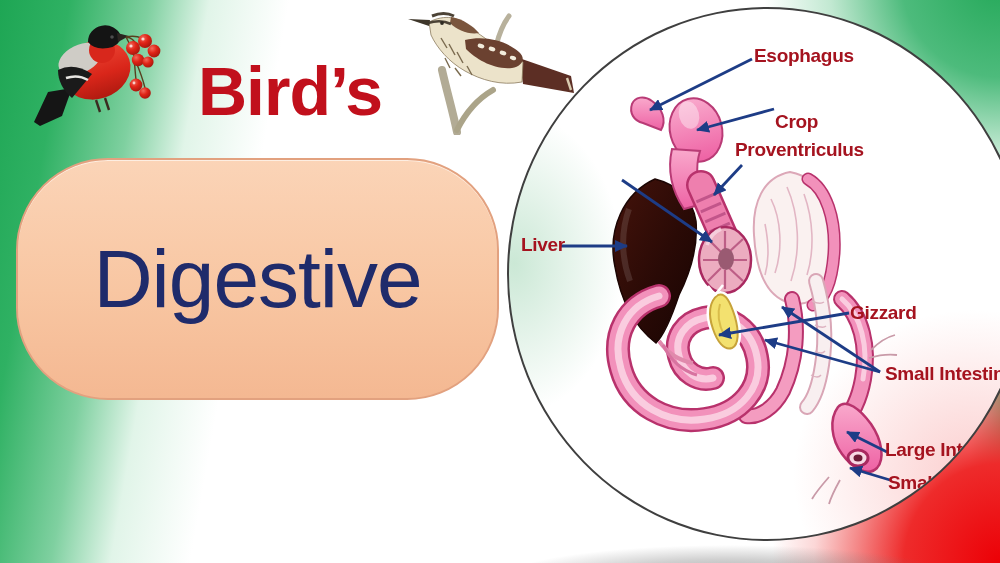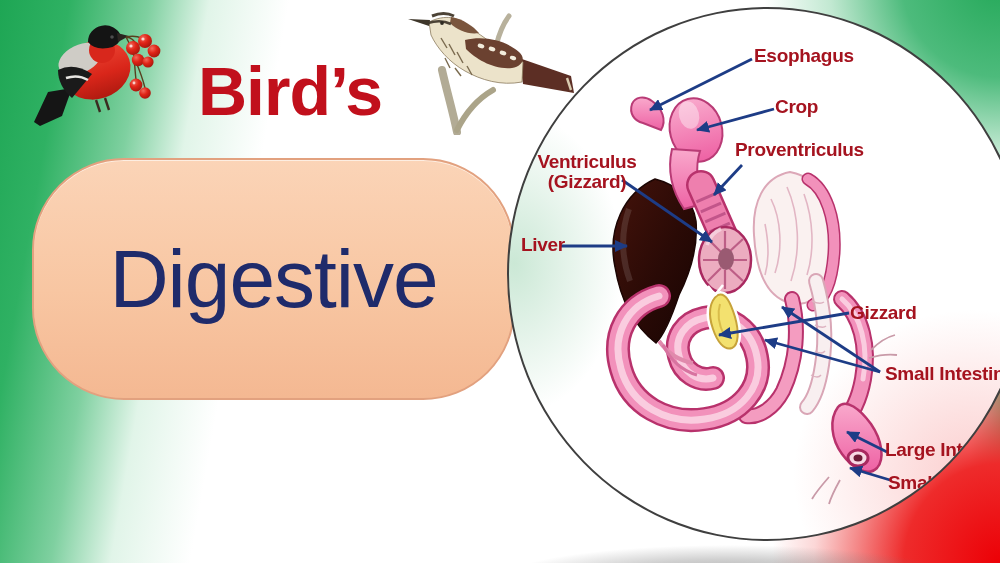--- a/index.html
+++ b/index.html
@@ -33,21 +33,21 @@
   
   .title-birds{
     position:absolute;left:198px;top:52px;
     font-size:68px;font-weight:bold;color:#c1101c;letter-spacing:-1px;
   }
   .bird-img{position:absolute;}
   .bullfinch{left:8px;top:4px;width:160px;height:125px;}
   .sketchbird{left:395px;top:0px;width:185px;height:135px;}
   
   .title-card{
-    position:absolute;left:32px;top:158px;width:479px;height:238px;
+    position:absolute;left:16px;top:158px;width:479px;height:238px;
     border-radius:92px;border:2px solid #e2a17f;
     background:linear-gradient(#fbd4b7 0%,#f8c6a2 55%,#f4b892 100%);
     display:flex;flex-direction:column;align-items:center;justify-content:center;
     box-shadow:0 1px 0 rgba(255,255,255,.6) inset;
     gap:6px;
   }
   .title-card .line{
     font-size:82px;line-height:112px;color:#1f2b6b;font-weight:normal;letter-spacing:-1px;
   }
   
@@ -59,21 +59,21 @@
       radial-gradient(ellipse 250px 230px at 90% 88%,rgba(248,158,158,.5),rgba(248,158,158,0) 72%),
       #ffffff;
   }
   .anatomy{position:absolute;left:0;top:0;}
   .dlabel{
     position:absolute;color:#a5131f;font-weight:bold;font-size:19px;
     letter-spacing:-0.3px;white-space:nowrap;line-height:20px;
   }
   .dlabel.center{text-align:center;}
   .lbl-esophagus{left:245px;top:37px;}
-  .lbl-crop{left:266px;top:88px;}
+  .lbl-crop{left:266px;top:103px;}
   .lbl-proventriculus{left:226px;top:131px;}
   .lbl-ventriculus{left:16px;top:143px;width:124px;}
   .lbl-liver{left:12px;top:226px;}
   .lbl-pancreas{left:341px;top:294px;}
   .lbl-smallint{left:376px;top:355px;}
   .lbl-largeint{left:376px;top:431px;}
   .lbl-cloaca{left:379px;top:464px;}
 </style>
 </head>
 <body>
@@ -296,24 +296,20 @@
         <line x1="371" y1="363" x2="273" y2="298" marker-end="url(#arrHead)"></line>
         <line x1="371" y1="363" x2="256" y2="331" marker-end="url(#arrHead)"></line>
         <line x1="378" y1="443" x2="338" y2="423" marker-end="url(#arrHead)"></line>
         <line x1="381" y1="471" x2="341" y2="459" marker-end="url(#arrHead)"></line>
       </g>
     </svg>
 
     <div class="dlabel lbl-esophagus">Esophagus</div>
     <div class="dlabel lbl-crop">Crop</div>
     <div class="dlabel lbl-proventriculus">Proventriculus</div>
-    <div class="dlabel lbl-ventriculus center">
-      <div>Ventriculus</div>
-      <div>(Gizzard)</div>
-    </div>
     <div class="dlabel lbl-liver">Liver</div>
     <div class="dlabel lbl-pancreas">Gizzard</div>
     <div class="dlabel lbl-smallint">Small Intestine</div>
     <div class="dlabel lbl-largeint">Large Intestine</div>
     <div class="dlabel lbl-cloaca">Small</div>
   </div>
 
 </div>
 
 </body></html>

